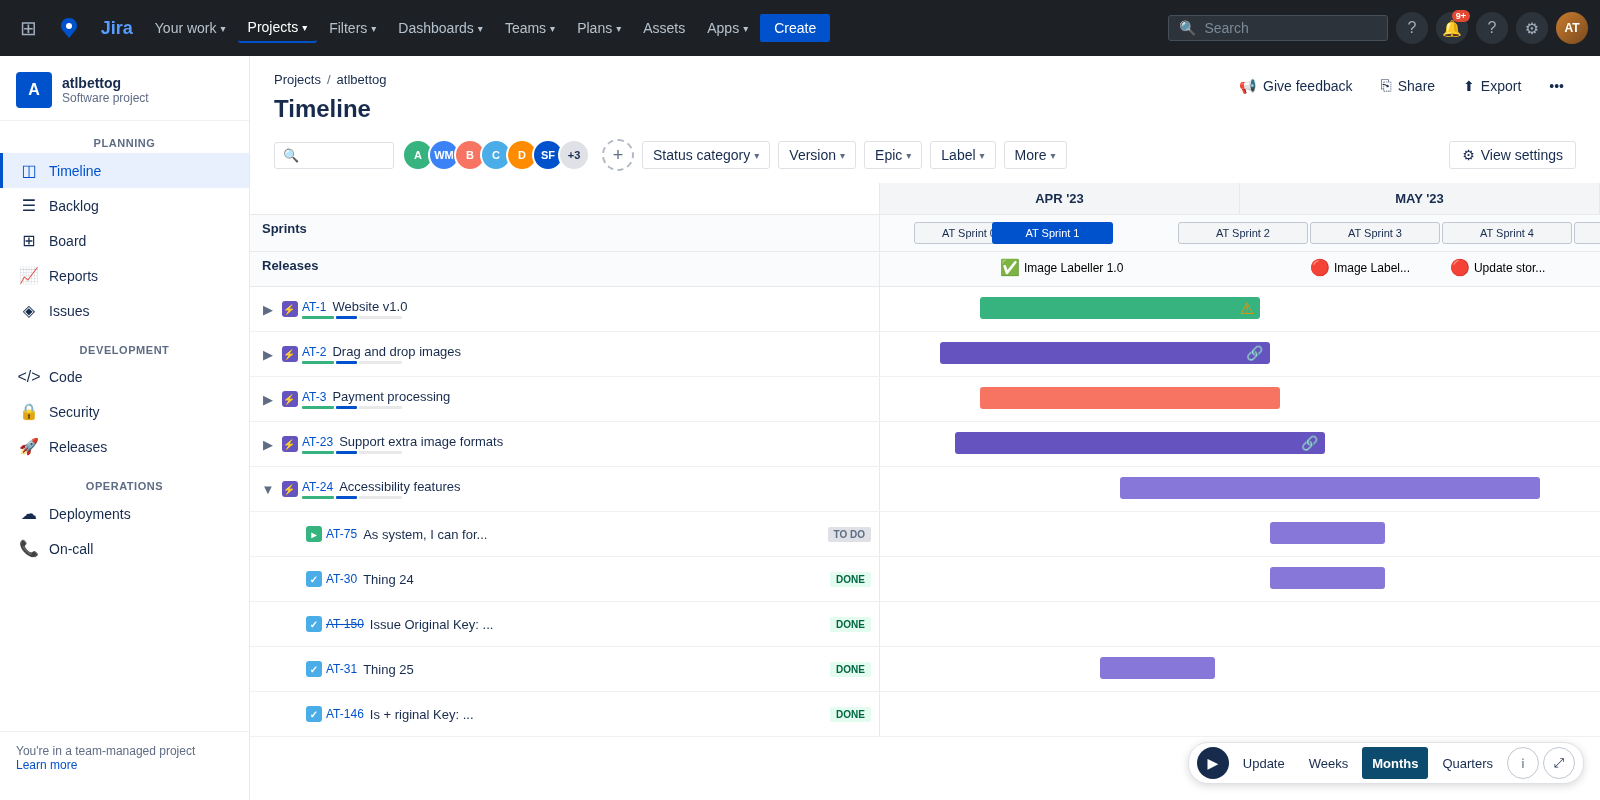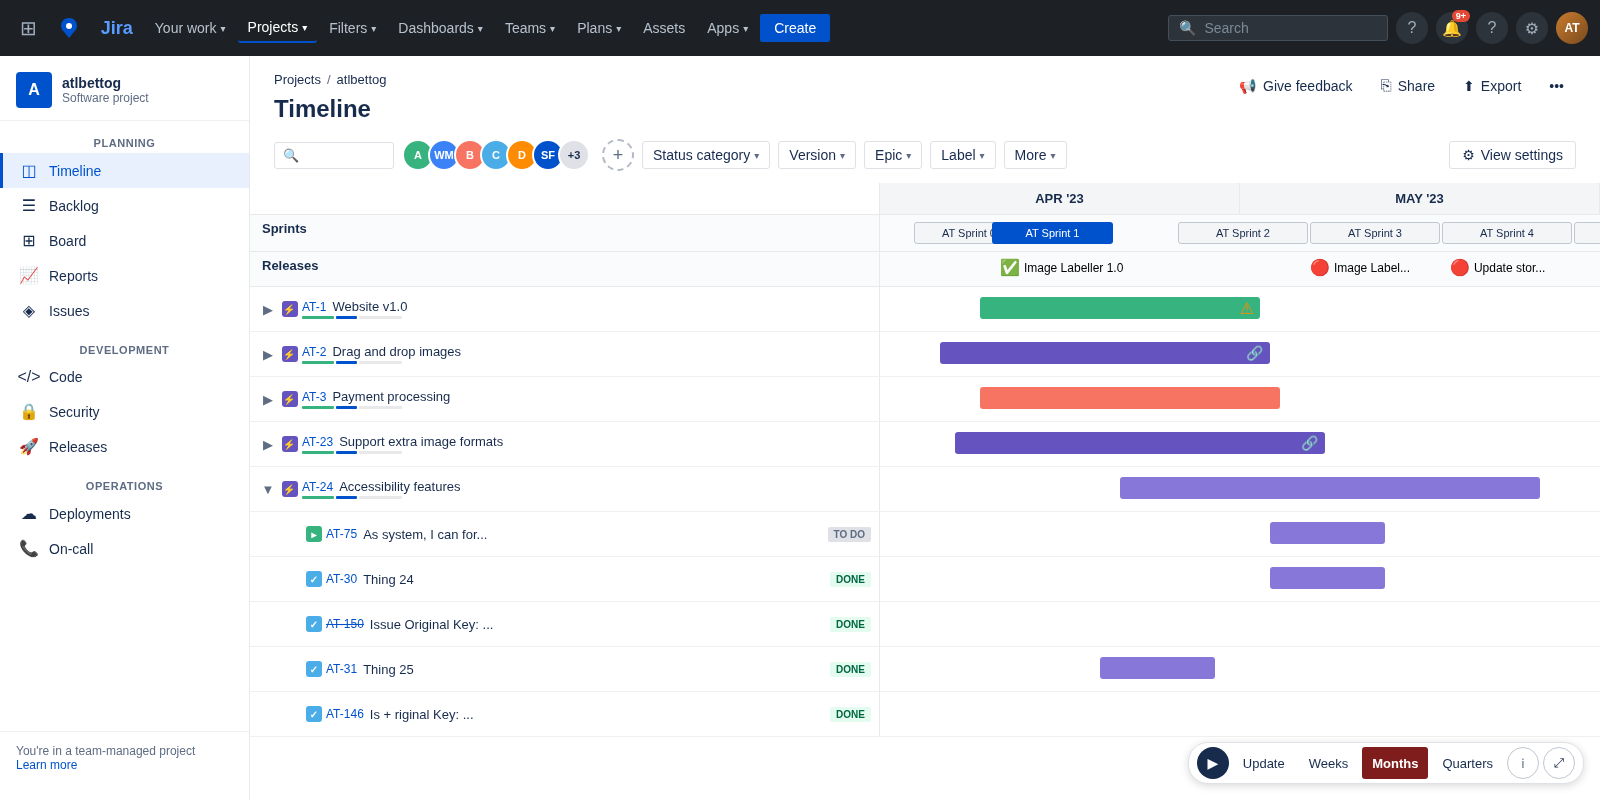--- a/index.html
+++ b/index.html
@@ -217,21 +217,21 @@
     .timeline-bottom {
       position: fixed; bottom: 16px; right: 16px;
       display: flex; align-items: center; gap: 4px; background: #fff;
       border: 1px solid #dfe1e6; border-radius: 20px; padding: 4px 8px; box-shadow: 0 2px 8px rgba(0,0,0,0.15);
     }
     .bottom-btn {
       width: 32px; height: 32px; border-radius: 50%; display: flex; align-items: center; justify-content: center;
       cursor: pointer; border: none; background: transparent; font-size: 14px; color: #172b4d;
     }
     .bottom-btn.nav { background: #172b4d; color: #fff; }
-    .bottom-btn.active-view { background: #7f1d1d; color: #fff; border-radius: 3px; width: auto; padding: 4px 10px; font-size: 13px; font-weight: 600; }
+    .bottom-btn.active-view { background: #0c4a6e; color: #fff; border-radius: 3px; width: auto; padding: 4px 10px; font-size: 13px; font-weight: 600; }
     .bottom-btn.view-opt { color: #172b4d; border-radius: 3px; width: auto; padding: 4px 10px; font-size: 13px; }
     .info-btn { width: 32px; height: 32px; border-radius: 50%; border: 1px solid #c1c7d0; display: flex; align-items: center; justify-content: center; cursor: pointer; font-size: 13px; color: #5e6c84; background: #fff; }
     .expand-btn { width: 32px; height: 32px; border-radius: 50%; border: 1px solid #c1c7d0; display: flex; align-items: center; justify-content: center; cursor: pointer; font-size: 13px; color: #172b4d; background: #fff; }
 
     
     .child-row .tl-issue-label { padding-left: 32px; }
   </style>
 </head>
 <body>
 

